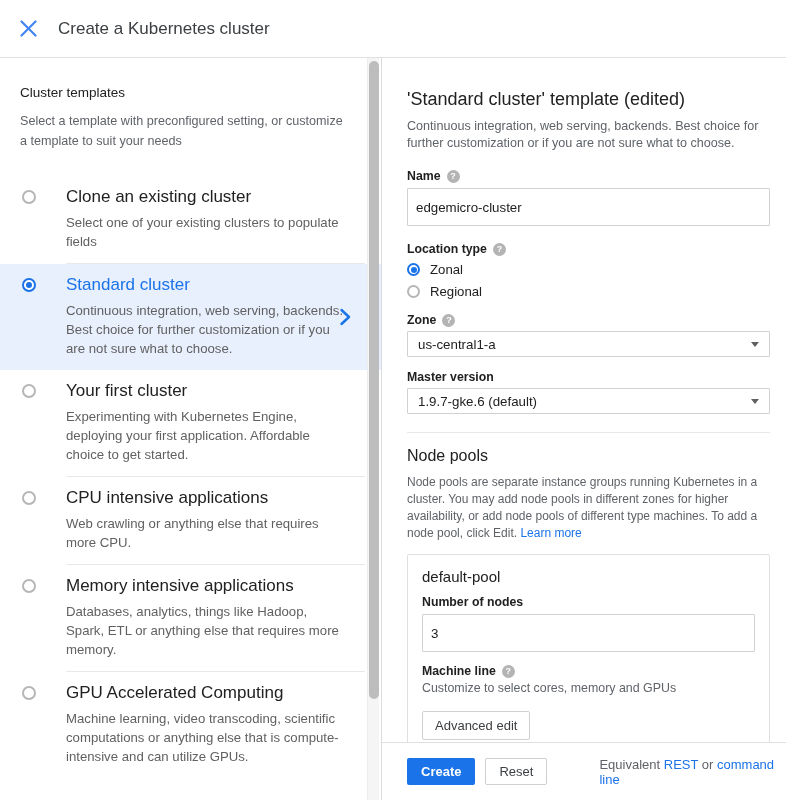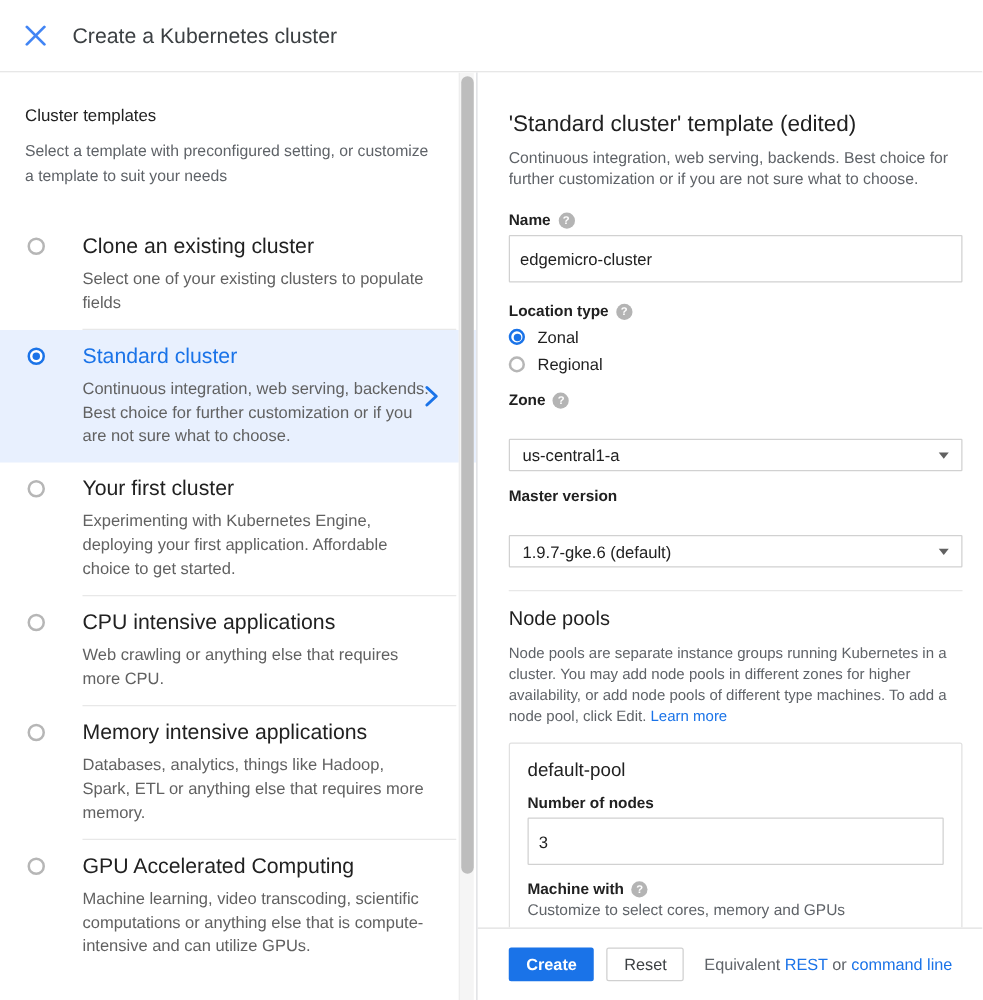--- a/index.html
+++ b/index.html
@@ -56,42 +56,42 @@
   .panel-desc{font-size:12.6px;line-height:17px;color:var(--text-gray);margin-top:8px;}
   .field{margin-top:17px;}
   .field-label-row{display:flex;align-items:center;gap:6px;}
   .field-label{font-size:12.3px;font-weight:700;color:#212121;}
   .help{width:13px;height:13px;border-radius:50%;background:#b4b4b4;color:#fff;font-size:9px;font-weight:700;display:inline-flex;align-items:center;justify-content:center;line-height:1;}
   .text-input{display:block;width:100%;height:38px;margin-top:5px;border:1px solid var(--input-border);border-radius:1px;padding:0 8px;font-size:13.3px;color:#212121;font-family:inherit;background:#fff;}
   .radio-line{display:flex;align-items:center;gap:10px;margin-top:5px;height:17px;cursor:pointer;}
   .radio.small{width:13px;height:13px;}
   .radio.small.checked::after{left:1.5px;top:1.5px;width:6px;height:6px;}
   .radio-label{font-size:13.2px;color:#212121;}
-  .selectbox{height:26px;margin-top:24px;border:1px solid var(--input-border);border-radius:1px;display:flex;align-items:center;padding:0 10px;font-size:13.3px;color:#212121;cursor:pointer;position:relative;background:#fff;}
+  .selectbox{height:26px;margin-top:4px;border:1px solid var(--input-border);border-radius:1px;display:flex;align-items:center;padding:0 10px;font-size:13.3px;color:#212121;cursor:pointer;position:relative;background:#fff;}
   .selectbox .caret{position:absolute;right:10px;top:50%;margin-top:-2px;width:0;height:0;border-left:4px solid transparent;border-right:4px solid transparent;border-top:5px solid #616161;}
   .section-divider{height:1px;background:#e8e8e8;margin-top:18px;}
   .section-heading{font-size:16px;font-weight:400;color:#212121;margin-top:14px;}
   .section-desc{font-size:12px;line-height:17px;color:var(--text-gray);margin-top:9px;}
   a.link{color:var(--accent);text-decoration:none;cursor:pointer;}
 
   .pool-card{border:1px solid #e0e0e0;border-radius:2px;margin-top:12px;padding:13px 14px 14px 14px;}
   .pool-name{font-size:15px;color:#212121;font-weight:400;}
   .pool-card .field{margin-top:10px;}
   .caption{font-size:12.4px;color:var(--text-gray);margin-top:3px;}
   .machine-row{display:flex;align-items:center;margin-top:3px;}
   .machine-select{width:127px;flex:0 0 127px;}
   .machine-mem{font-size:13.3px;color:#212121;margin-left:28px;}
   .machine-customize{margin-left:auto;margin-right:18px;font-size:13px;}
   .adv-btn{margin-top:16px;background:#fff;border:1px solid #d0d0d0;border-radius:2px;padding:6px 12px;font-size:13px;color:#3c4043;font-family:inherit;cursor:pointer;}
 
   
   .footer{flex:0 0 58px;border-top:1px solid #e0e0e0;display:flex;align-items:center;padding-left:25px;background:#fff;}
   .btn-primary{background:var(--accent);color:#fff;border:none;border-radius:2px;padding:0 14px;height:27px;font-size:13px;font-weight:700;font-family:inherit;cursor:pointer;}
   .btn-secondary{background:#fff;color:#3c4043;border:1px solid #d0d0d0;border-radius:2px;padding:0 13px;height:27px;font-size:13px;font-family:inherit;cursor:pointer;margin-left:10px;}
-  .equiv{margin-left:16px;font-size:13px;color:var(--text-gray);}
+  .equiv{margin-left:52px;font-size:13px;color:var(--text-gray);}
 </style>
 </head>
 <body>
 
 <div class="app">
 
   <div class="header">
     <button class="close-btn" aria-label="close">
       <svg width="17" height="17" viewBox="0 0 17 17">
         <line x1="1.5" y1="1.5" x2="15.5" y2="15.5" stroke="#4285f4" stroke-width="2.2" stroke-linecap="round"></line>
@@ -233,21 +233,21 @@
 
           <div class="field">
             <div class="field-label-row">
               <span class="field-label">Number of nodes</span>
             </div>
             <input class="text-input" type="text" value="3" style="">
           </div>
 
           <div class="field" style="margin-top:12px;">
             <div class="field-label-row">
-              <span class="field-label">Machine with</span>
+              <span class="field-label">Machine line</span>
               <span class="help">?</span>
             </div>
             <div class="caption">Customize to select cores, memory and GPUs</div>
           </div>
 
           <button class="adv-btn">Advanced edit</button>
         </div>
       </div>
 
       <div class="footer">

